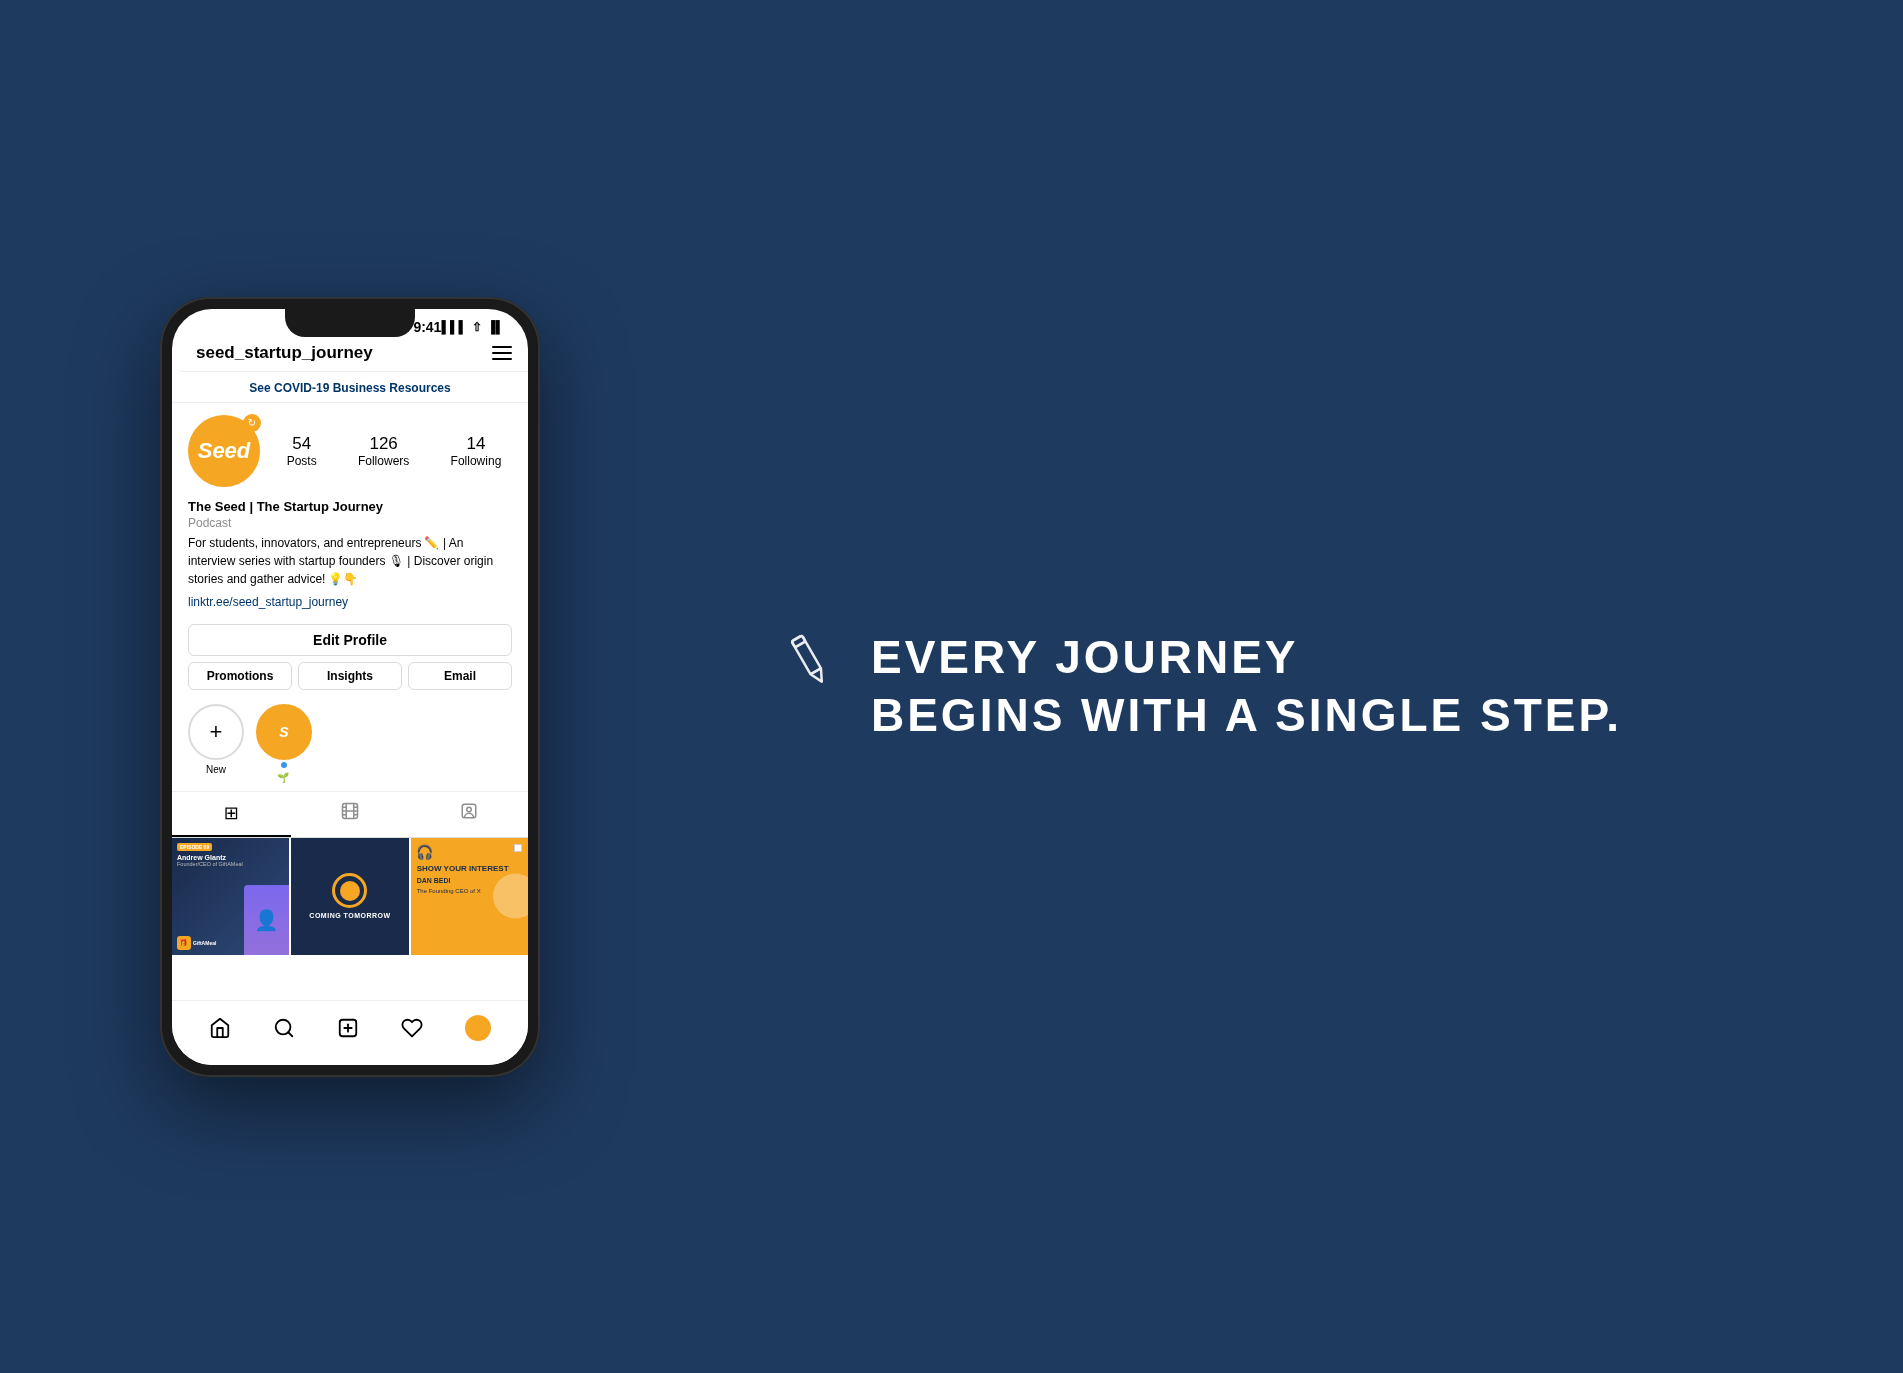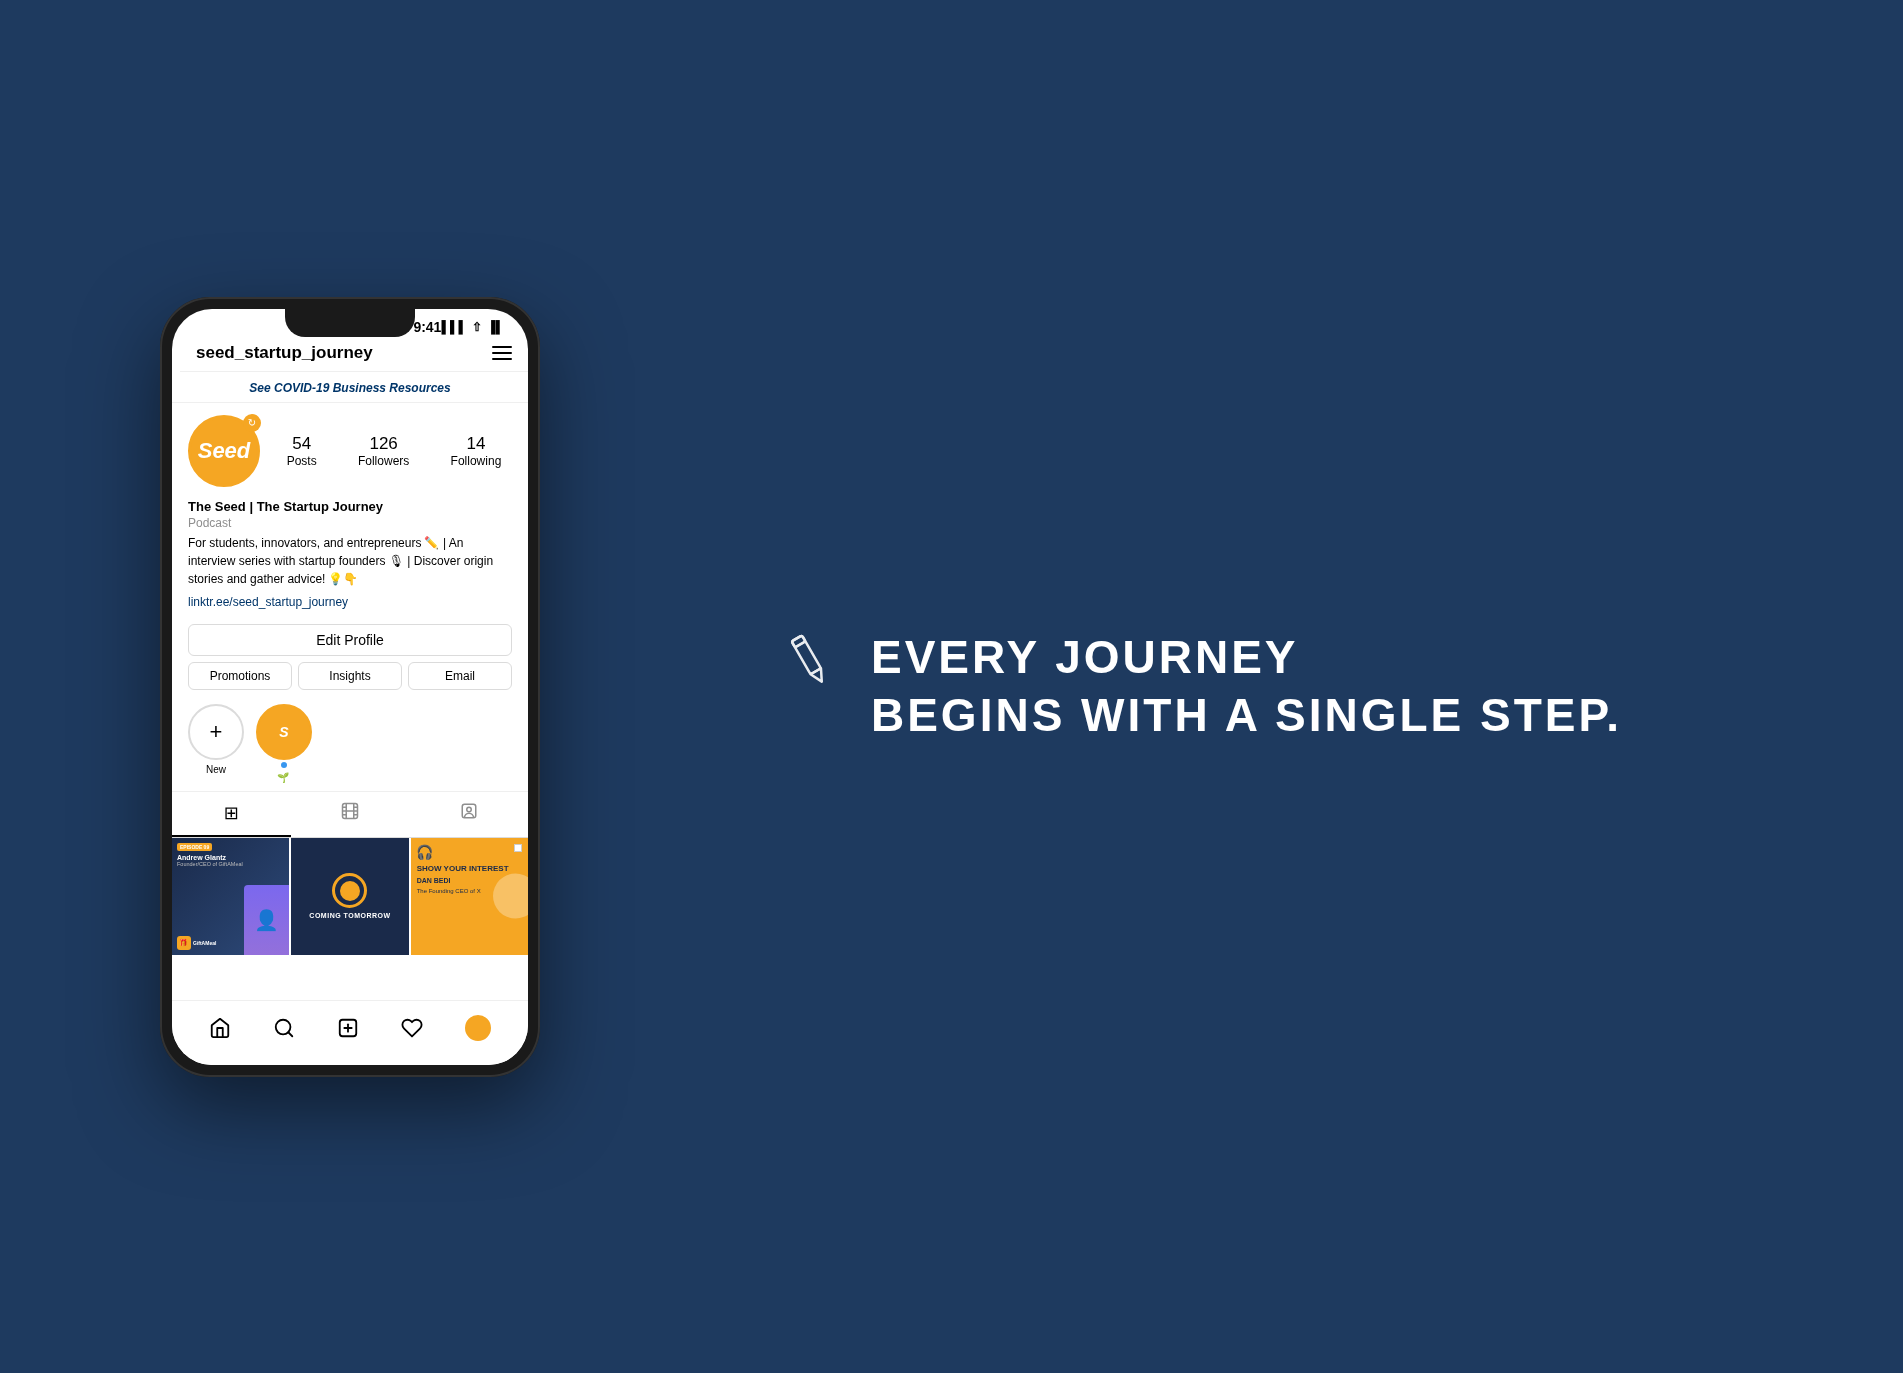--- a/index.html
+++ b/index.html
@@ -124,21 +124,20 @@
       text-align: center;
       padding: 6px;
       border-bottom: 1px solid #efefef;
     }
 
     .covid-banner a {
       color: #003569;
       font-size: 12px;
       font-weight: 600;
       text-decoration: none;
-      font-style: italic;
     }
 
     
     .profile-section {
       padding: 12px 16px 8px;
     }
 
     .profile-top {
       display: flex;
       align-items: center;
@@ -241,39 +240,39 @@
     }
 
     .btn-edit {
       display: block;
       width: 100%;
       padding: 7px;
       border: 1px solid #dbdbdb;
       border-radius: 6px;
       background: #fff;
       font-size: 14px;
-      font-weight: 400;
+      font-weight: 700;
       color: #000;
       text-align: center;
       cursor: pointer;
     }
 
     .btn-row {
       display: flex;
       gap: 6px;
     }
 
     .btn-small {
       flex: 1;
       padding: 6px 4px;
       border: 1px solid #dbdbdb;
       border-radius: 6px;
       background: #fff;
       font-size: 12px;
-      font-weight: 400;
+      font-weight: 700;
       color: #000;
       text-align: center;
       cursor: pointer;
     }
 
     
     .stories-row {
       display: flex;
       gap: 12px;
       padding: 8px 16px;

